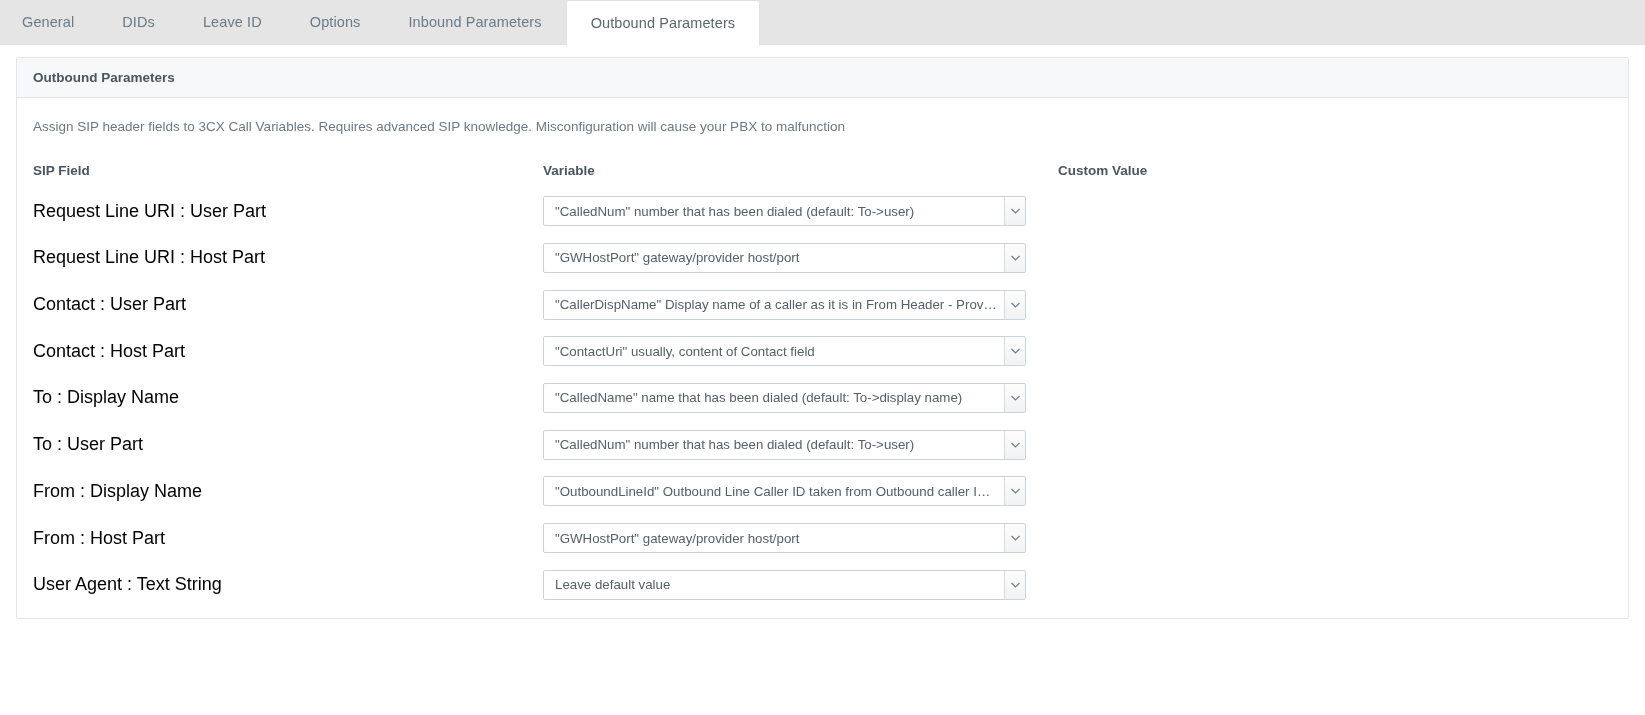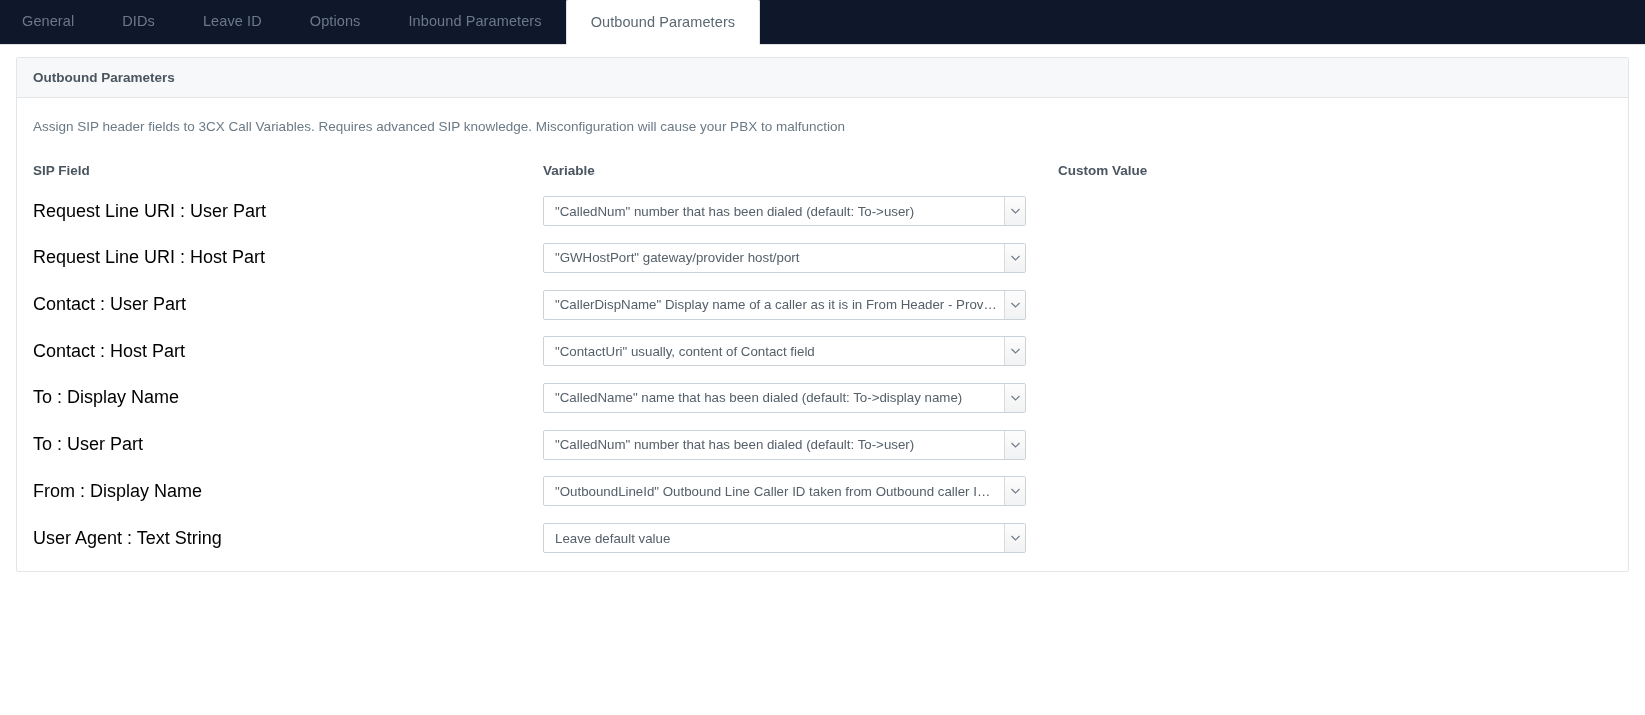--- a/index.html
+++ b/index.html
@@ -11,25 +11,25 @@
     height: 715px;
     background: #ffffff;
     font-family: "Liberation Sans", sans-serif;
     overflow: hidden;
   }
 
   
   .tabstrip {
     position: relative;
     height: 45px;
-    background: #0f172a;
+    background: #e5e5e5;
     border-bottom: 1px solid #dfe3e6;
     padding-left: 0px;
     display: flex;
-    align-items: flex-end;
+    align-items: center;
   }
   .tab {
     position: relative;
     height: 45px;
     line-height: 45px;
     padding: 0 24px;
     font-size: 14.5px;
     color: #6b7a86;
     white-space: nowrap;
     cursor: pointer;
@@ -273,20 +273,33 @@
                     <option>"OutboundLineId" Outbound Line Caller ID taken from Outbound caller ID settings</option>
                   </select><span class="select-arrow">
                     <svg width="9" height="6" viewBox="0 0 9 6">
                       <path d="M0.5 1 L4.5 5 L8.5 1" fill="none" stroke="#707b85" stroke-width="1.2"></path>
                     </svg>
                   </span></div>
               </td>
               <td class="custom-cell"></td>
             </tr>
             <tr>
+              <td class="sip-field">From : Host Part</td>
+              <td>
+                <div class="select-wrap"><select class="variable">
+                    <option>"GWHostPort" gateway/provider host/port</option>
+                  </select><span class="select-arrow">
+                    <svg width="9" height="6" viewBox="0 0 9 6">
+                      <path d="M0.5 1 L4.5 5 L8.5 1" fill="none" stroke="#707b85" stroke-width="1.2"></path>
+                    </svg>
+                  </span></div>
+              </td>
+              <td class="custom-cell"></td>
+            </tr>
+            <tr>
               <td class="sip-field">User Agent : Text String</td>
               <td>
                 <div class="select-wrap"><select class="variable">
                     <option>Leave default value</option>
                   </select><span class="select-arrow">
                     <svg width="9" height="6" viewBox="0 0 9 6">
                       <path d="M0.5 1 L4.5 5 L8.5 1" fill="none" stroke="#707b85" stroke-width="1.2"></path>
                     </svg>
                   </span></div>
               </td>

